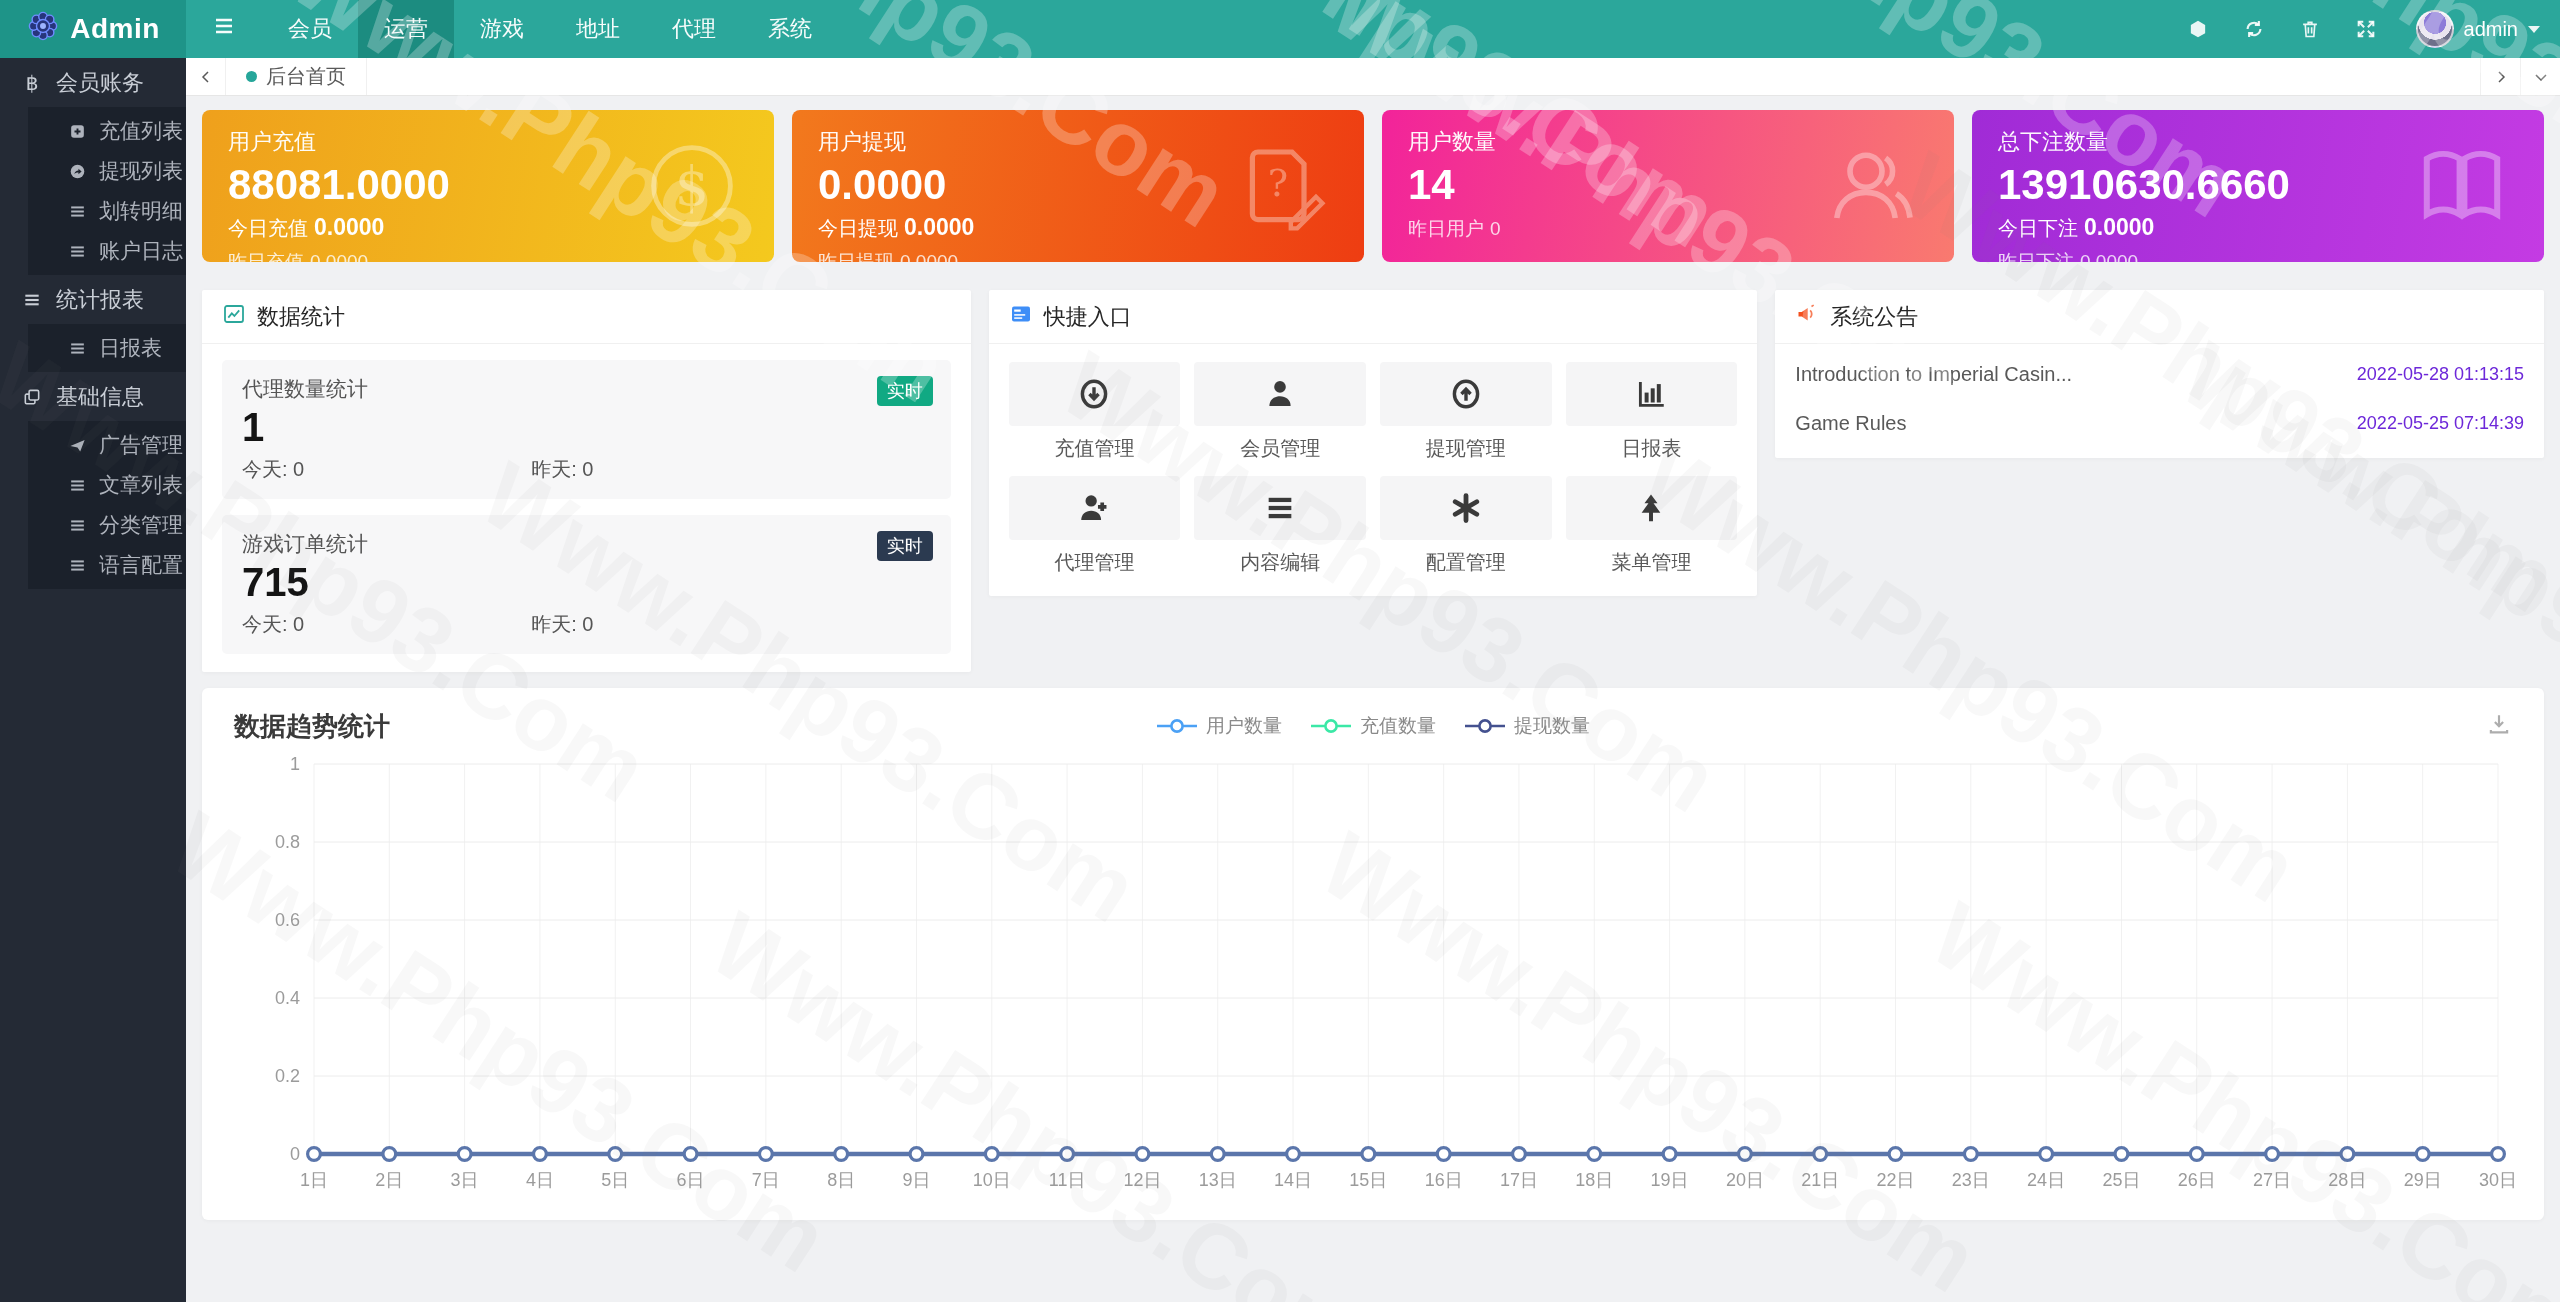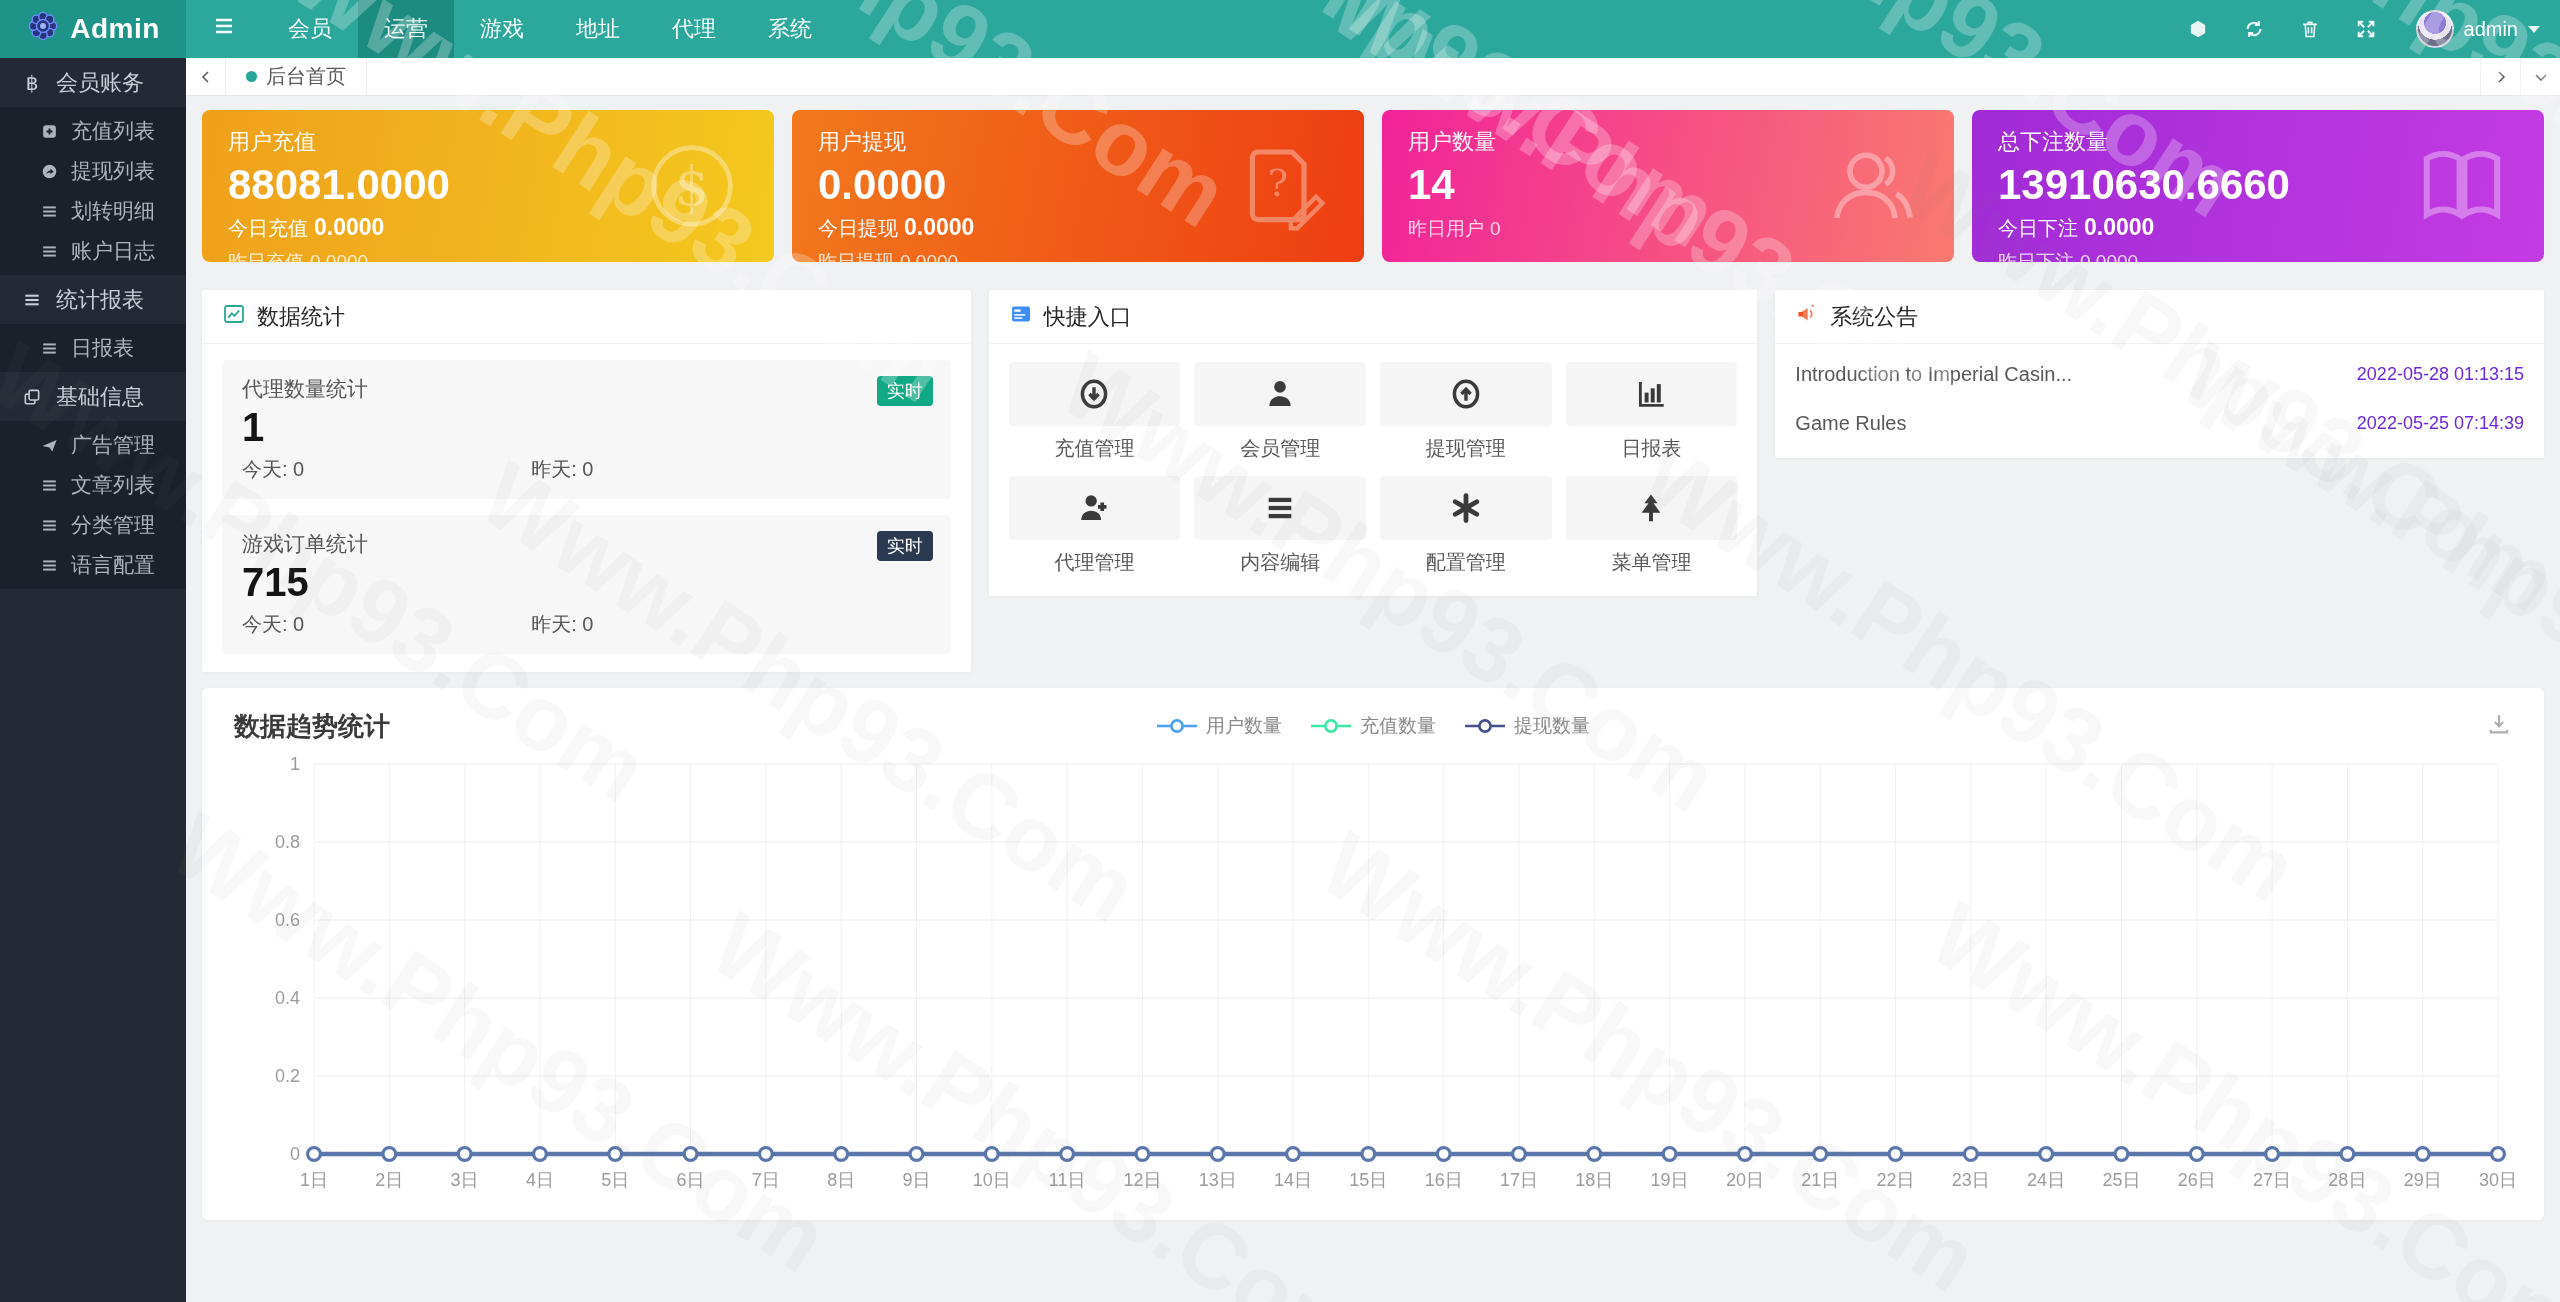--- a/index.html
+++ b/index.html
@@ -17,21 +17,21 @@
   .nav-ico svg { width:22px; height:22px; }
   .nav-user { display:flex; align-items:center; gap:10px; font-size:20px; cursor:pointer; padding-left:14px; }
   .avatar { width:38px; height:38px; border-radius:50%; background:radial-gradient(circle at 50% 32%, #8d7bd8 0 38%, #e8e3ee 39% 58%, #6d6f8a 59%); border:2px solid rgba(255,255,255,.65); display:inline-block; }
   .caret { width:0; height:0; border-left:6px solid transparent; border-right:6px solid transparent; border-top:7px solid rgba(255,255,255,.9); display:inline-block; }
 
   
   .shell { display:flex; height:1244px; }
   .sidebar { width:186px; background:#242A35; color:#c9ced6; flex:none; overflow:hidden; }
   .sb-head { height:49px; display:flex; align-items:center; gap:14px; padding-left:22px; font-size:22px; cursor:pointer; }
   .sb-head svg,.sb-sub svg { width:20px; height:20px; flex:none; }
-  .sb-sub-wrap { background:#1B212B; padding:4px 0; }
+  .sb-sub-wrap { background:#1B212B; padding:4px 0;margin-left:28px; }
   .sb-sub { height:40px; display:flex; align-items:center; gap:12px; padding-left:40px; font-size:21px; color:#aeb3bc; cursor:pointer; }
   .baht { font-size:20px; width:20px; text-align:center; }
 
   .main { flex:1; display:flex; flex-direction:column; min-width:0; }
   .tabbar { height:38px; background:#fff; display:flex; align-items:stretch; border-bottom:1px solid #e6e6e6; }
   .tab-btn { width:40px; display:flex; align-items:center; justify-content:center; color:#595959; cursor:pointer; border-right:1px solid #f0f0f0; }
   .tab-btn.bl { border-right:none; border-left:1px solid #f0f0f0; }
   .tab-btn svg { width:16px; height:16px; }
   .tab { display:flex; align-items:center; gap:9px; padding:0 20px; font-size:20px; color:#595959; border-right:1px solid #f0f0f0; cursor:pointer; }
   .dot { width:11px; height:11px; border-radius:50%; background:#26A69A; }

